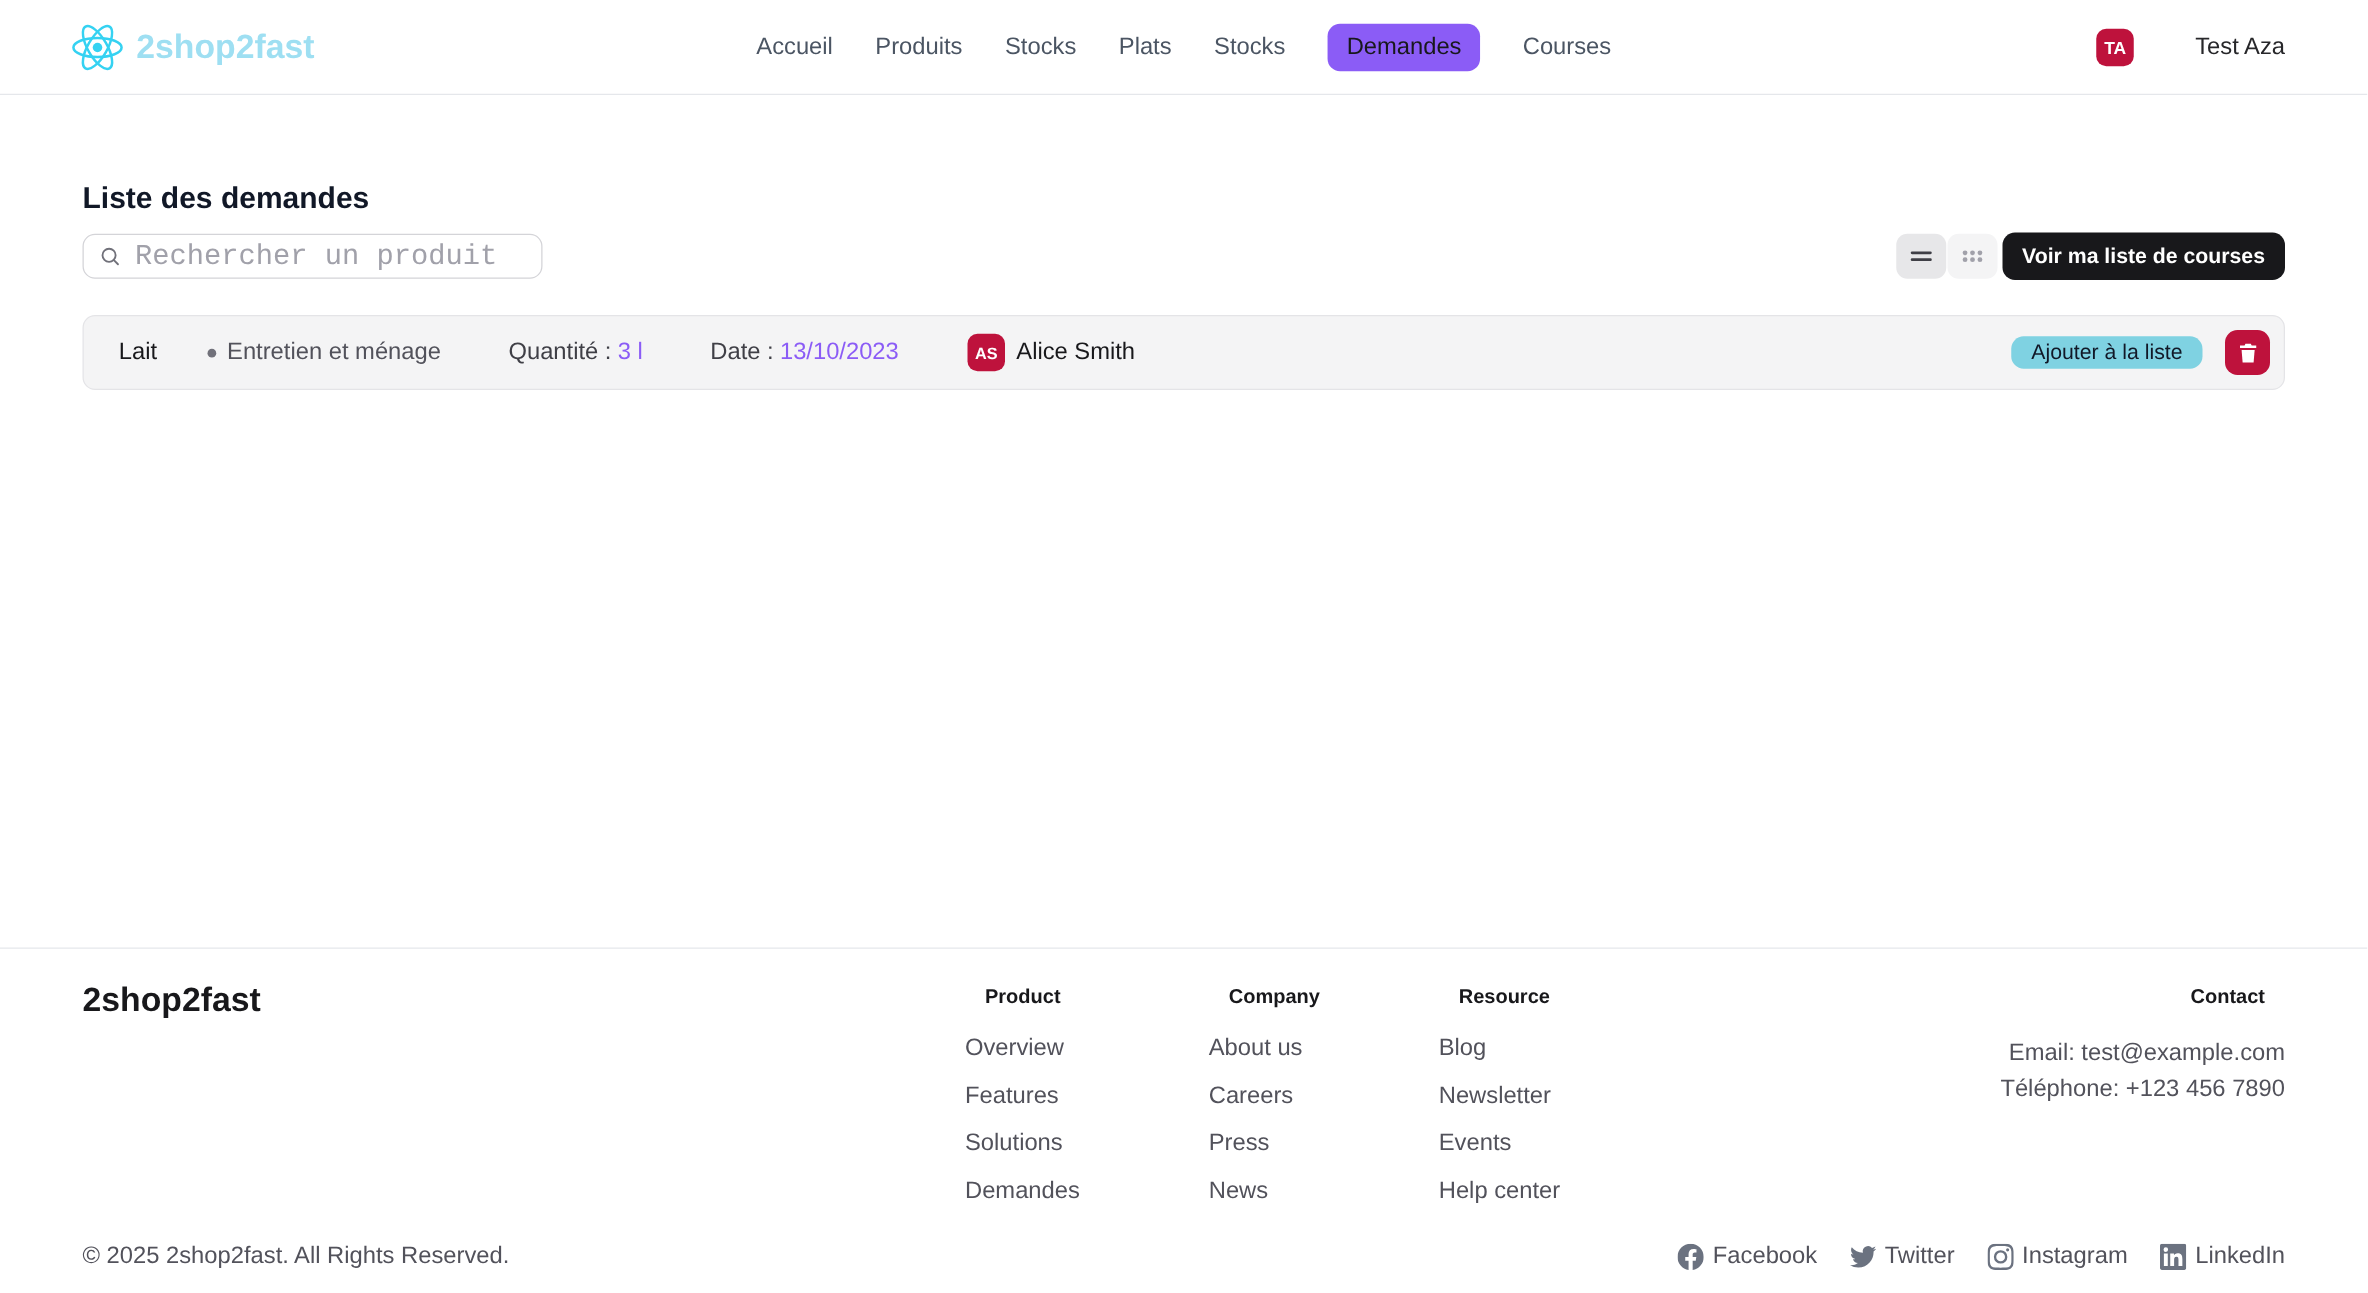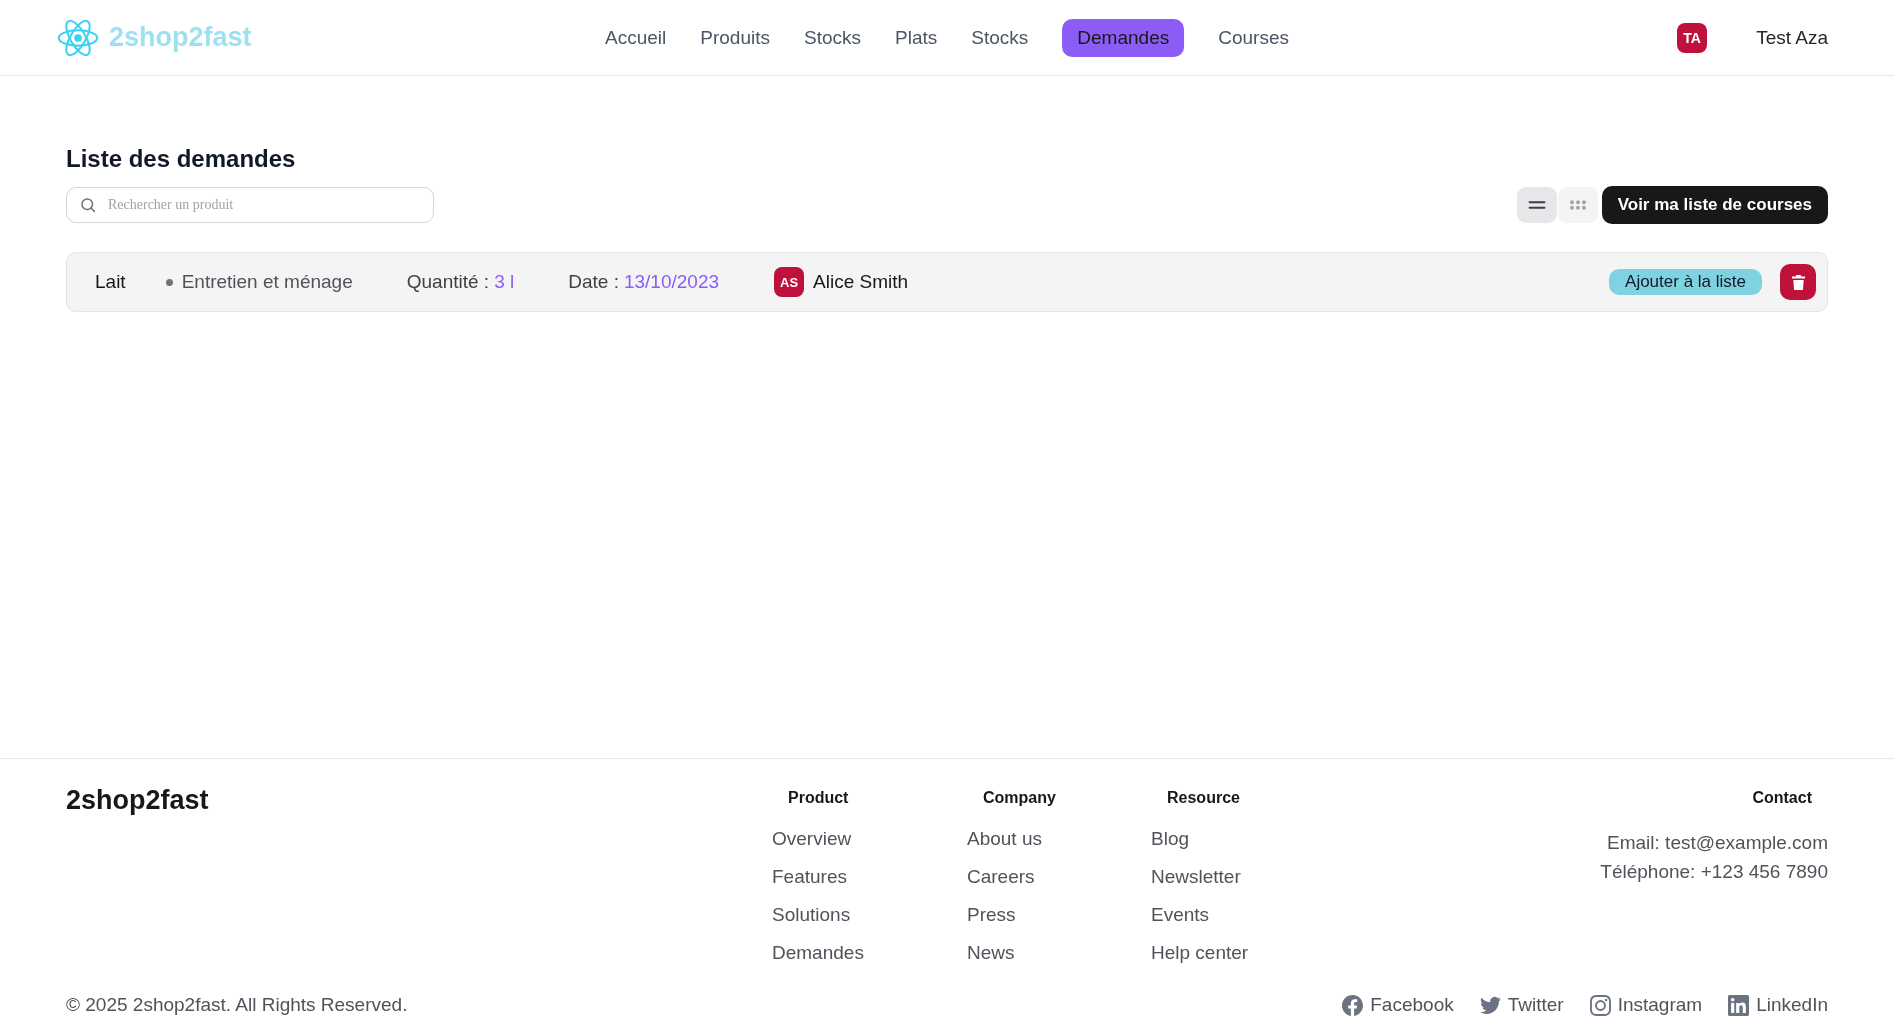--- a/index.html
+++ b/index.html
@@ -42,22 +42,22 @@
   main { flex:1; padding:0 66px; }
   .page-title { margin:69px 0 0; font-size:24px; font-weight:700; color:#111827; }
 
   .toolbar { margin-top:13px; display:flex; align-items:center; }
   .search-box {
     width:368px; height:36px; border:1px solid #d4d4d8; border-radius:10px;
     display:flex; align-items:center; gap:9px; padding:0 12px; background:#fff;
   }
   .search-box svg { width:18px; height:18px; flex:none; }
   .search-box input {
-    border:none; outline:none; flex:1; font-size:14px; color:#b91c1c;
-    background:transparent; font-family:Liberation Serif, serif; min-width:0;
+    border:none; outline:none; flex:1; font-size:23px; color:#b91c1c;
+    background:transparent; font-family:Liberation Mono, monospace; min-width:0;
   }
   .search-box input::placeholder { color:#a1a1aa; }
   .toolbar-right { margin-left:auto; display:flex; align-items:center; gap:1px; }
   .view-btn {
     width:40px; height:36px; border:none; border-radius:9px;
     display:flex; align-items:center; justify-content:center; cursor:pointer; padding:0;
   }
   .view-btn svg { width:22px; height:22px; }
   .view-btn.list { background:#e7e7e9; }
   .view-btn.grid { background:#f4f4f5; }

